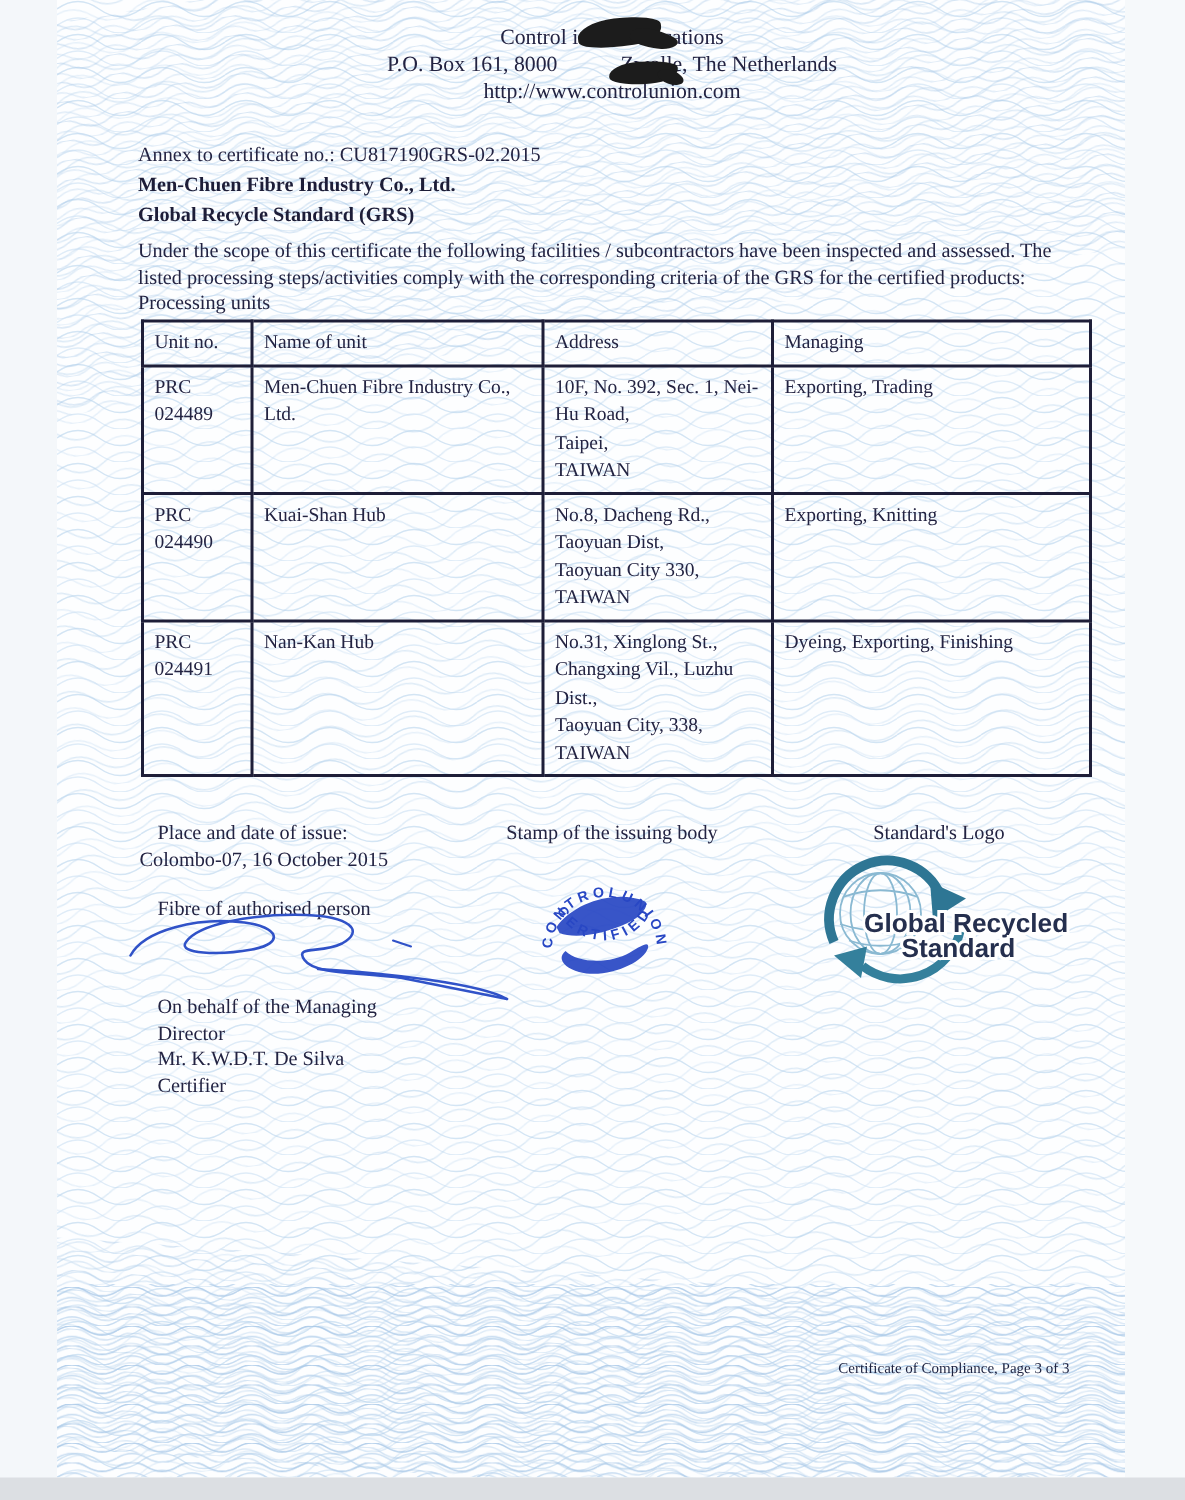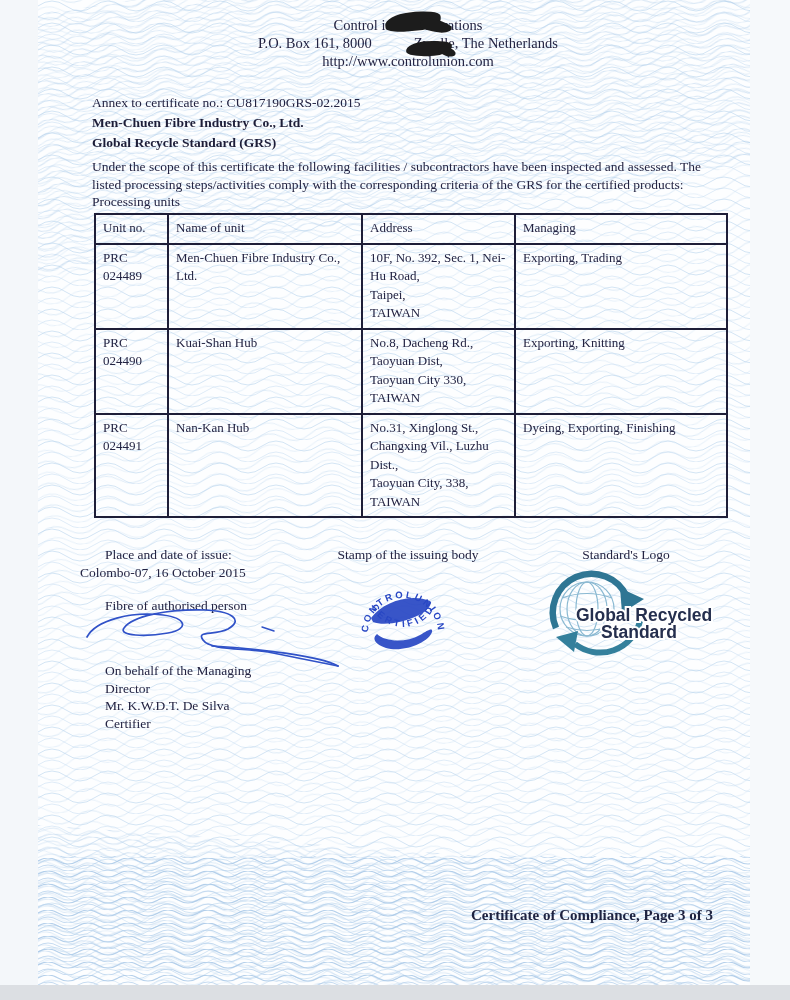--- a/index.html
+++ b/index.html
@@ -24,21 +24,21 @@
   .r2a{left:406px;top:41px;width:46px;height:15px;border-radius:55% 70% 50% 65%/70% 45% 70% 50%;transform:rotate(-4deg);}
   .r2b{left:438px;top:47px;width:18px;height:9px;border-radius:50%;transform:rotate(18deg);}
 
   table.proc{border-collapse:collapse;width:632px;table-layout:fixed;background:transparent;}
   table.proc th,table.proc td{border:2px solid #1e1e38;vertical-align:top;text-align:left;
     padding:4px 7px 5px 7px;font-weight:normal;font-size:13px;line-height:18.5px;color:#232342;}
   table.proc th{height:18px;}
   .col1{width:73px;} .col2{width:194px;} .col3{width:153px;} .col4{width:212px;}
 
   .overlay-svg{position:absolute;left:0;top:0;z-index:2;pointer-events:none;}
-  .footer-note{right:77px;width:400px;text-align:right;font-size:15px;font-weight:bold;color:#1d2240;top:907px;}
+  .footer-note{right:77px;width:400px;text-align:right;font-size:10px;font-weight:normal;color:#1d2240;top:907px;}
 </style>
 </head>
 <body>
 
 <div class="page">
   <div class="paper"></div>
 
   <svg class="bg-svg" width="712" height="985">
     <defs>
       <pattern id="gw" width="56" height="22" patternUnits="userSpaceOnUse">
@@ -116,21 +116,21 @@
 Dist.,
 Taoyuan City, 338,
 TAIWAN</td>
         <td>Dyeing, Exporting, Finishing</td>
       </tr>
     </tbody>
       </table>
   </div>
 
   <div class="abs body-text" style="left:105px;top:547px;">Place and date of issue:</div>
-  <div class="abs body-text" style="left:80px;top:565px;text-align:right;">Colombo-07, 16 October 2015</div>
+  <div class="abs body-text" style="left:93px;top:565px;text-align:right;">Colombo-07, 16 October 2015</div>
   <div class="abs body-text" style="left:506px;top:547px;width:240px;text-align:center;">Standard's Logo</div>
   <div class="abs body-text" style="left:268px;top:547px;width:280px;text-align:center;">Stamp of the issuing body</div>
   <div class="abs body-text" style="left:105px;top:598px;">Fibre of authorised person</div>
   <div class="abs body-text pre" style="left:105px;top:662px;line-height:17.5px;">On behalf of the Managing
 Director
 Mr. K.W.D.T. De Silva
 Certifier</div>
 
   <svg class="overlay-svg" width="790" height="1000">
 

